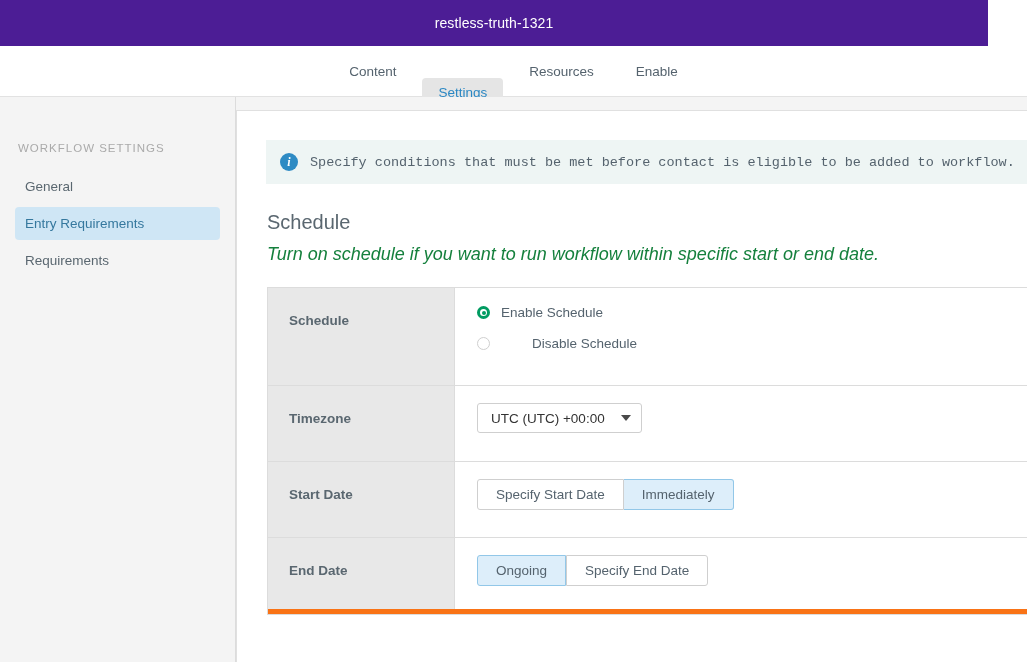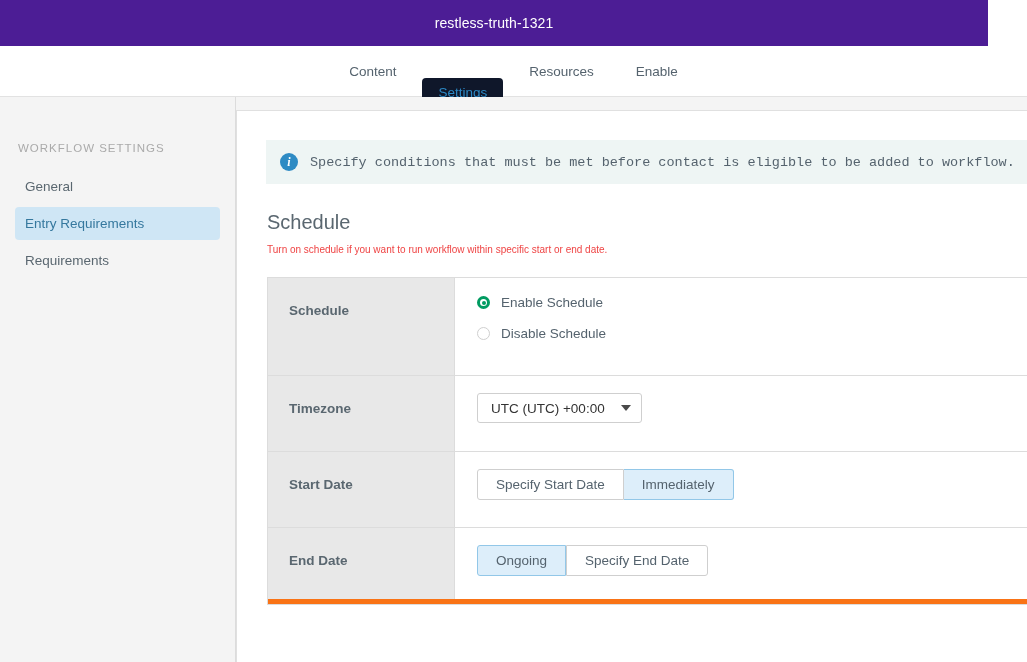--- a/index.html
+++ b/index.html
@@ -39,21 +39,21 @@
   .tabs { display: flex; align-items: center; gap: 10px; justify-content: flex-end; }
   .tab {
     font-size: 13.5px;
     color: #55636e;
     padding: 7px 16px;
     border-radius: 4px;
     cursor: pointer;
     white-space: nowrap;
   }
   .tab.active {
-    background: #0f172a;
+    background: #e5e5e5;
     color: #2b88c4;
     margin-top: 43px;
   }
 
   
   .body-area {
     position: absolute; left: 0; top: 97px;
     width: 1027px; height: 565px;
     background: #f4f4f4;
   }
@@ -123,23 +123,24 @@
   .info-text { font-size: 13.5px; color: #55636e; font-family: Liberation Mono, monospace; }
 
   
   .section-title {
     font-size: 20px;
     color: #5a6770;
     font-weight: normal;
     margin: 0 0 10px 0;
   }
   .section-sub {
-    font-size: 10px;
-    color: #ef4444;
+    font-size: 18px;
+    color: #15803d;
     margin: 0 0 22px 0;
+    font-style: italic;
   }
 
   
   .settings-table {
     border: 1px solid #dcdcdc;
     border-right: none;
     width: 761px;
   }
   .srow {
     display: flex;
@@ -163,21 +164,21 @@
     padding: 17px 0 17px 22px;
   }
   .srow.tall { min-height: 98px; }
 
   
   .radio-line {
     display: flex; align-items: center;
     margin-bottom: 16px;
     cursor: pointer;
   }
-  .radio-line:last-child { margin-bottom: 0; }
+  .radio-line:last-child { margin-bottom: 0; gap: 31px; }
   .radio {
     width: 13px; height: 13px;
     border-radius: 50%;
     border: 1px solid #cfcfcf;
     background: #ffffff;
     margin-right: 11px;
     flex: 0 0 auto;
     position: relative;
   }
   .radio.checked {

